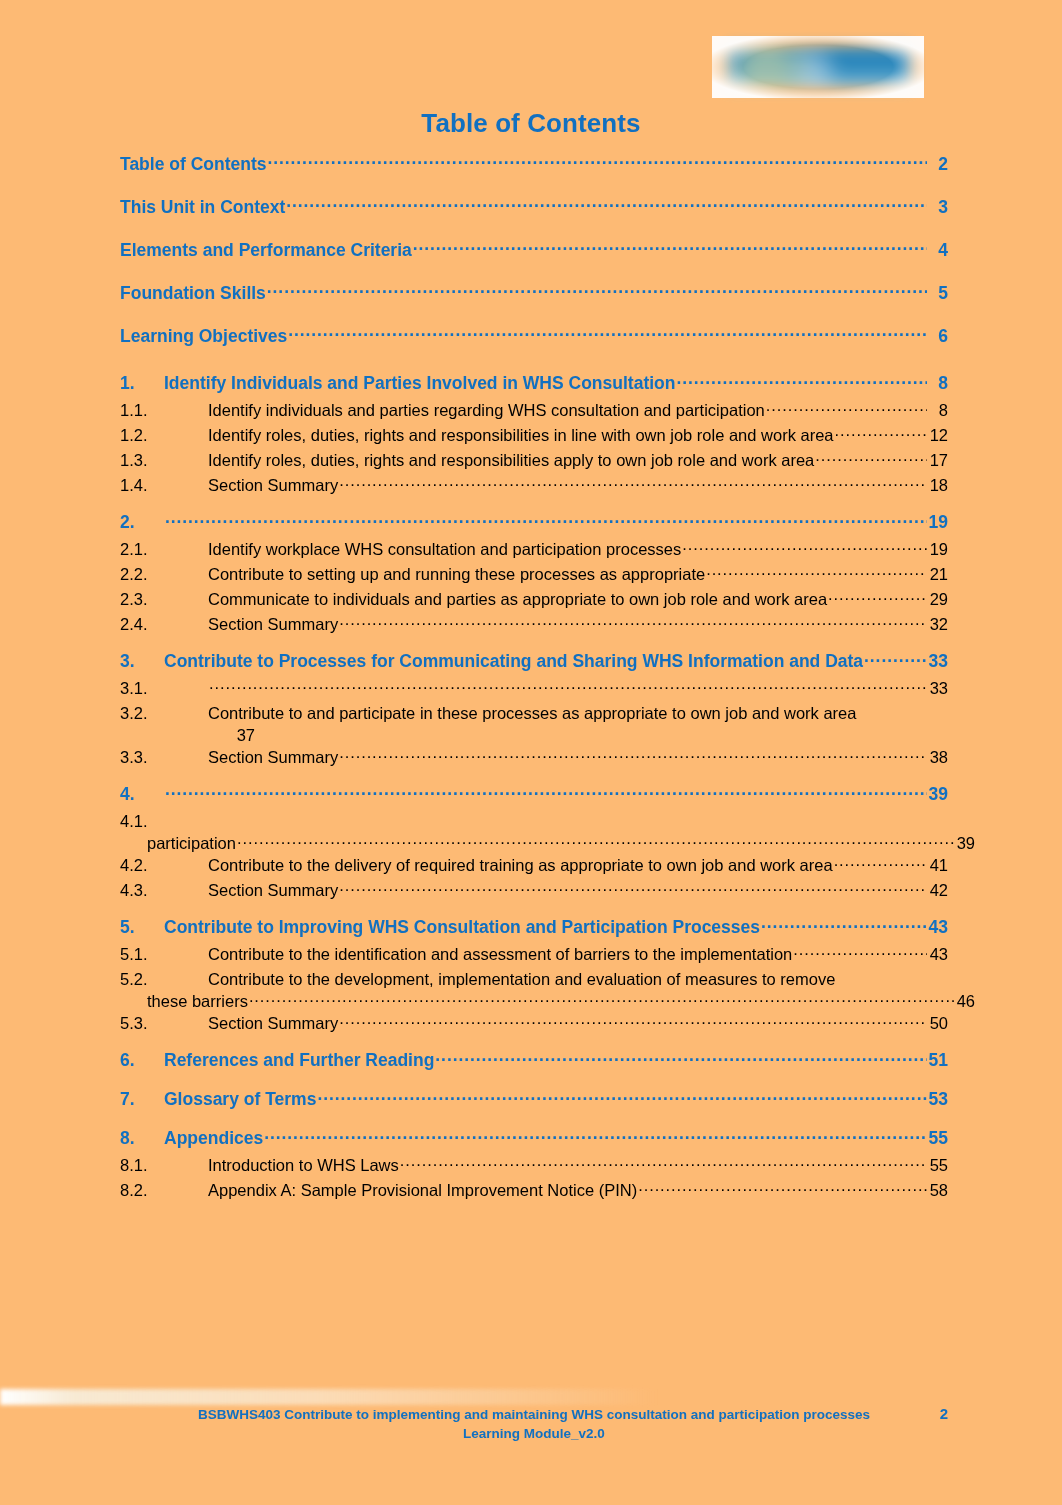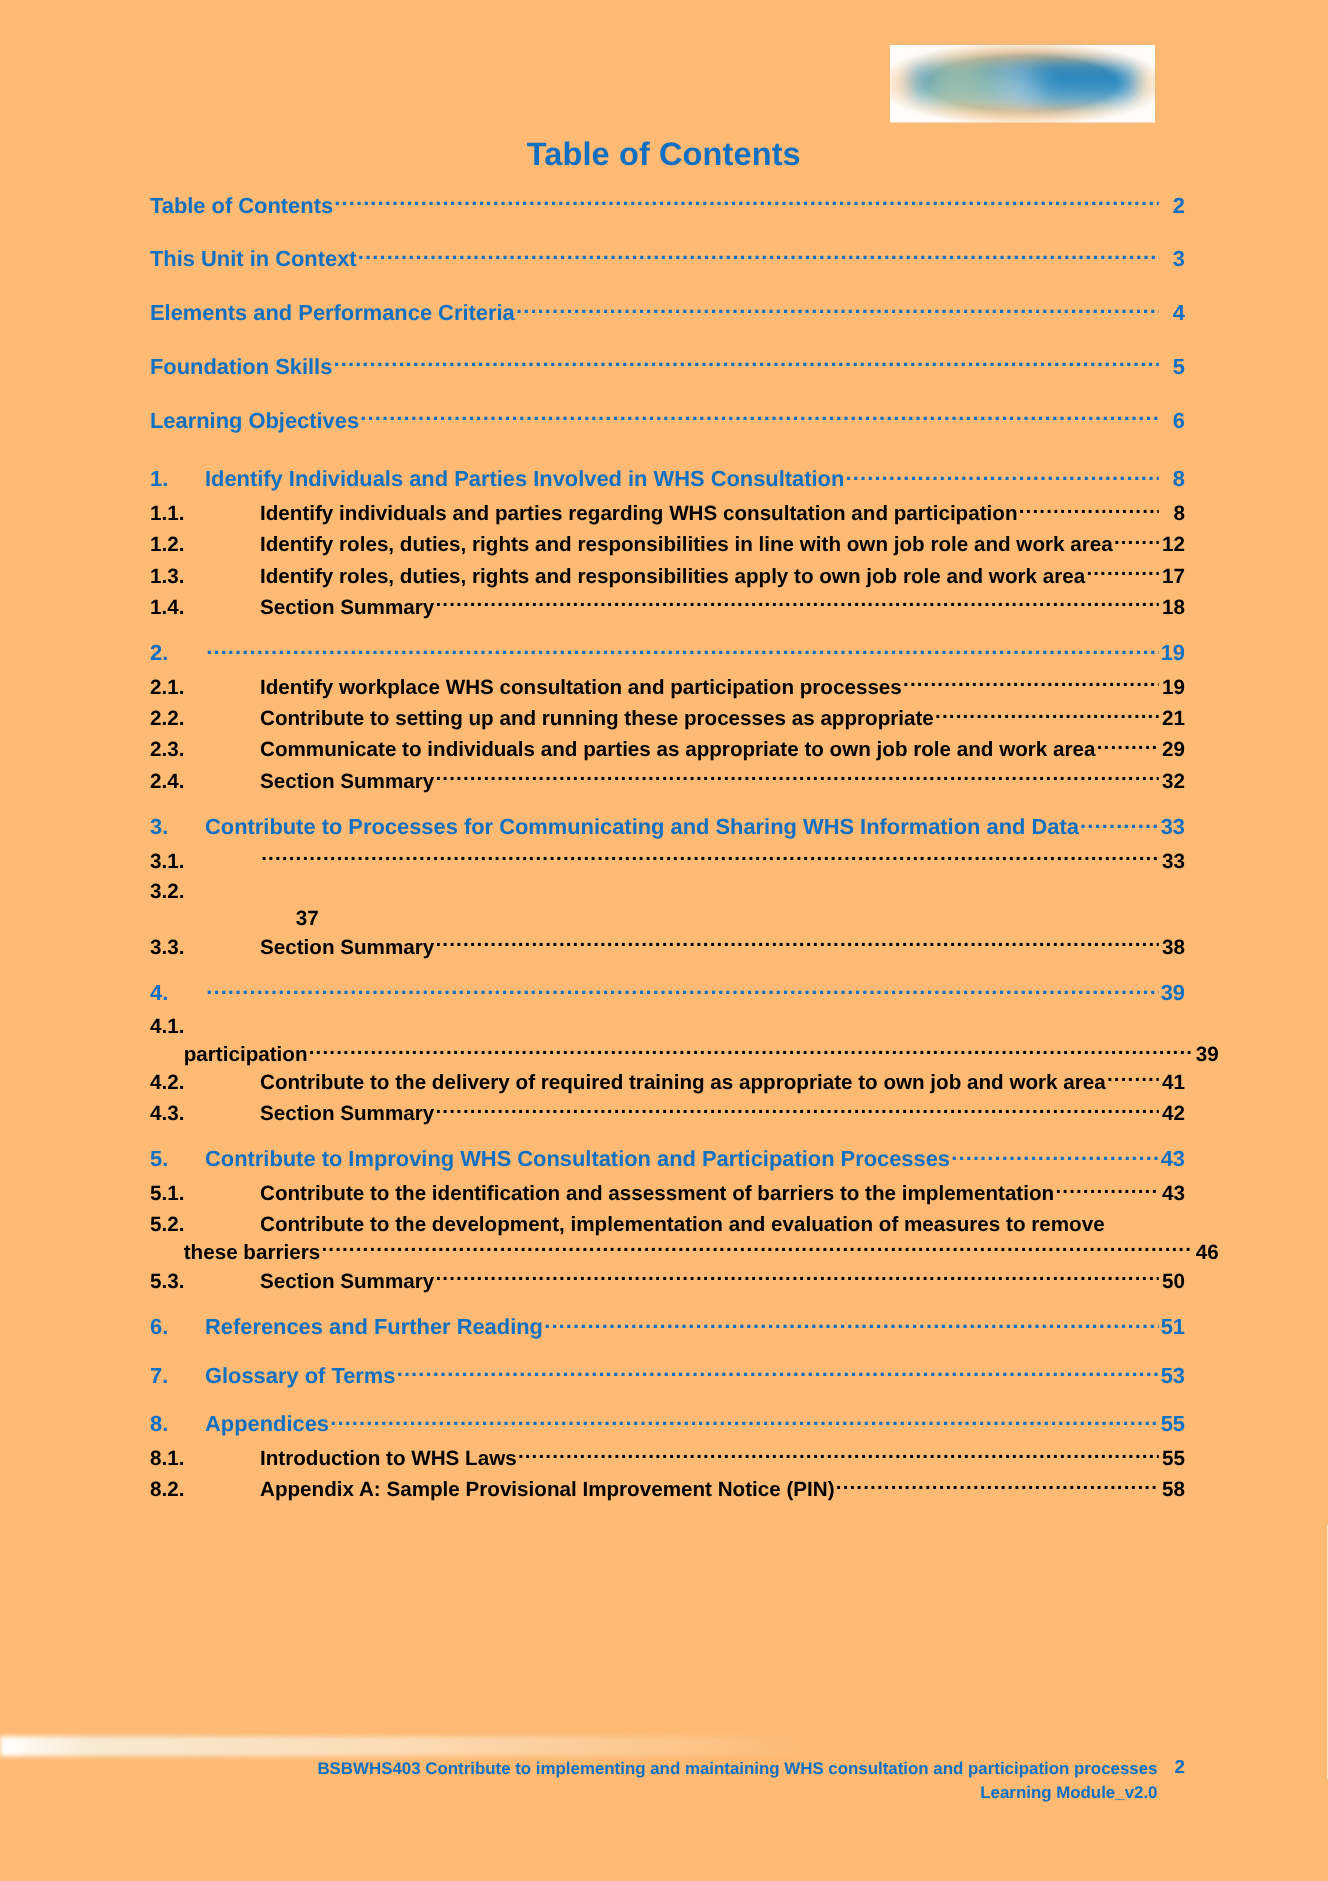--- a/index.html
+++ b/index.html
@@ -93,21 +93,21 @@
   .lvl1 {
     font-size: 17.5px;
     font-weight: bold;
     color: #1170C1;
     height: 28px;
     line-height: 22px;
   }
   
   .lvl2 {
     font-size: 16.5px;
-    font-weight: bold;
+    font-weight: normal;
     color: #000000;
     height: 25px;
     line-height: 22px;
     justify-content: flex-end;
   }
 
   .num {
     flex: 0 0 auto;
     display: inline-block;
   }
@@ -181,21 +181,21 @@
         rgba(255,255,255,0) 62%);
     filter: blur(2px);
   }
   .footer {
     position: absolute;
     left: 120px;
     top: 1405px;
     width: 828px;
   }
   .footer-text {
-    text-align: right;
+    text-align: center;
     font-size: 13.5px;
     font-weight: bold;
     color: #1170C1;
     line-height: 19px;
     padding: 0 22px;
   }
   .footer-pageno {
     position: absolute;
     right: 0;
     top: 0;
@@ -315,20 +315,21 @@
         <span class="pageno">33</span>
       </div>
       <div class="row lvl2">
         <span class="num">3.1.</span>
         <span class="leader"></span>
         <span class="pageno">33</span>
       </div>
       <div class="row lvl2 wrap" style="height: auto;">
         <div class="first-line">
           <span class="num">3.2.</span>
+          <span class="label">Contribute to and participate in these processes as appropriate to own job and work area</span>
         </div>
         <div class="cont indent-text">
           <span class="pageno">37</span>
         </div>
       </div>
       <div class="row lvl2">
         <span class="num">3.3.</span>
         <span class="label">Section Summary</span>
         <span class="leader"></span>
         <span class="pageno">38</span>

